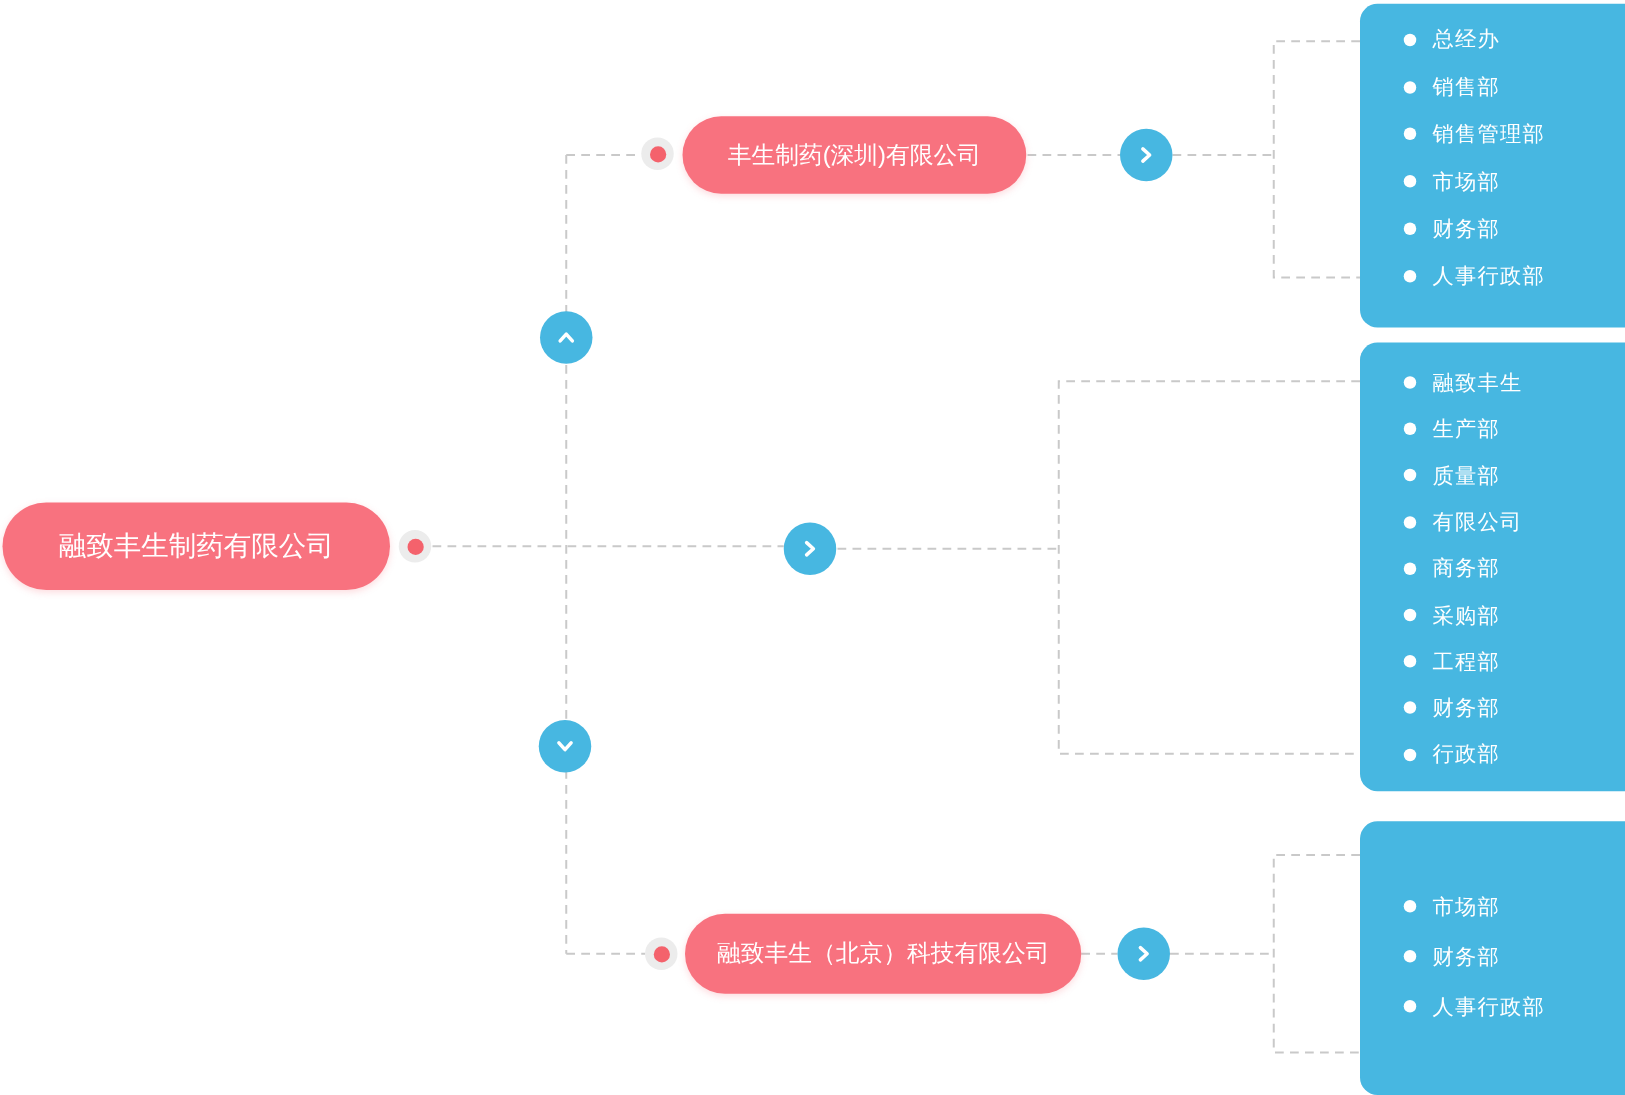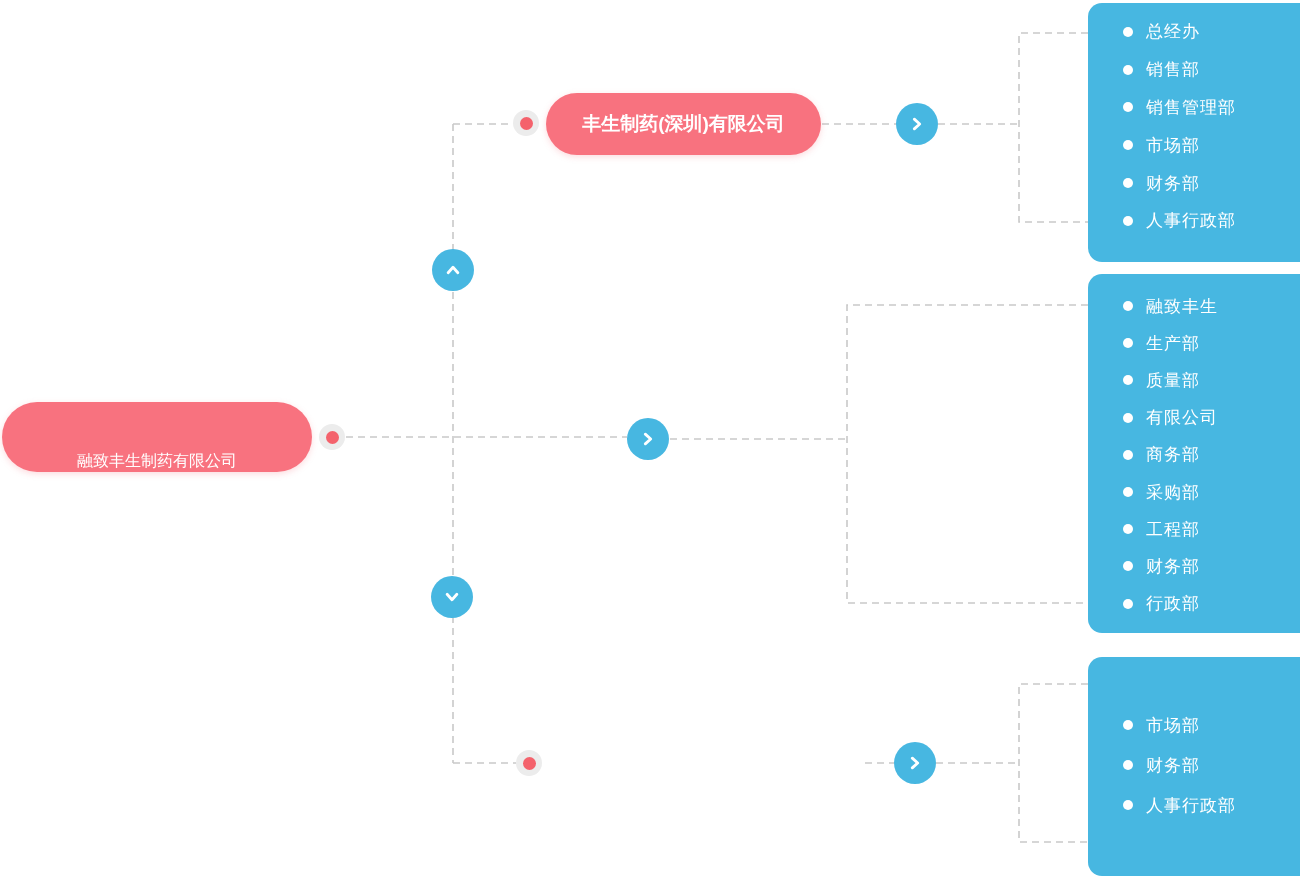--- a/index.html
+++ b/index.html
@@ -10,22 +10,22 @@
   
   #lines{position:absolute;left:0;top:0;width:1300px;height:876px;}
   #lines path{fill:none;stroke:#c9c9c9;stroke-width:1.6;stroke-dasharray:7 5;}
   
   .pill{
     position:absolute;display:flex;align-items:center;justify-content:center;
     background:#f8727f;color:#fff;cursor:pointer;
     box-shadow:0 2px 6px rgba(248,114,127,0.25);
     white-space:nowrap;
   }
-  #root-pill{left:2px;top:402px;width:310px;height:70px;border-radius:35px;font-size:16px;align-items:flex-end;}
-  #sub-top-pill{left:546px;top:93px;width:275px;height:62px;border-radius:31px;font-size:19px;font-weight:bold;}
+  #root-pill{left:2px;top:402px;width:310px;height:70px;border-radius:35px;font-size:22px;}
+  #sub-top-pill{left:546px;top:93px;width:275px;height:62px;border-radius:31px;font-size:19px;}
   #sub-bottom-pill{left:548px;top:731px;width:317px;height:64px;border-radius:32px;font-size:19px;}
   
   .dot{
     position:absolute;width:26px;height:26px;border-radius:50%;background:#ececec;
     display:flex;align-items:center;justify-content:center;
   }
   .dot::after{content:"";width:13px;height:13px;border-radius:50%;background:#f4626c;}
   #dot-root{left:319px;top:424px;}
   #dot-top{left:513px;top:110px;}
   #dot-bottom{left:516px;top:750px;}
@@ -84,20 +84,23 @@
     <path d="M936 763 H1019"></path>
     <path d="M1088 684 H1019 V842 H1088"></path>
   </svg>
 
   <div id="root-pill" class="pill">
     <span>融致丰生制药有限公司</span>
   </div>
   <div id="sub-top-pill" class="pill">
     <span>丰生制药(深圳)有限公司</span>
   </div>
+  <div id="sub-bottom-pill" class="pill">
+    <span>融致丰生（北京）科技有限公司</span>
+  </div>
 
   <div id="dot-root" class="dot"></div>
   <div id="dot-top" class="dot"></div>
   <div id="dot-bottom" class="dot"></div>
 
   <button id="btn-up" class="cbtn">
     <span>
       <svg width="26" height="26" viewBox="0 0 24 24">
           <polyline points="7.5,14.5 12,9.5 16.5,14.5" stroke="#fff" stroke-width="2.6" fill="none" stroke-linecap="round" stroke-linejoin="round"></polyline>
         </svg>

